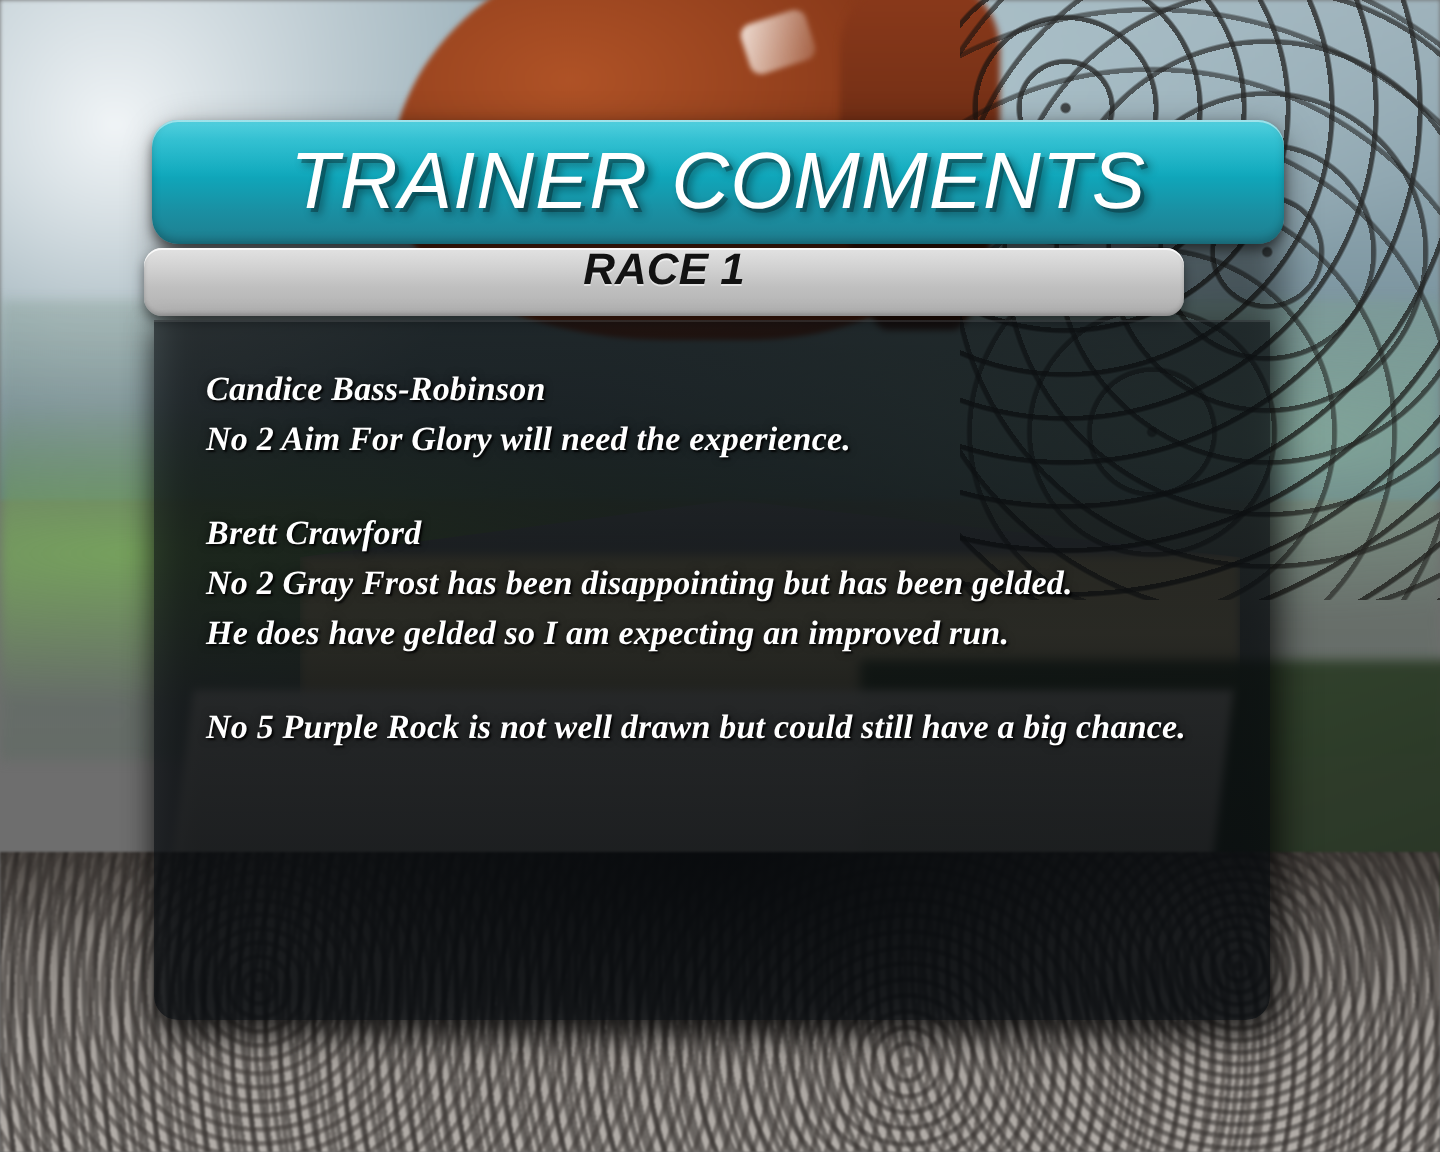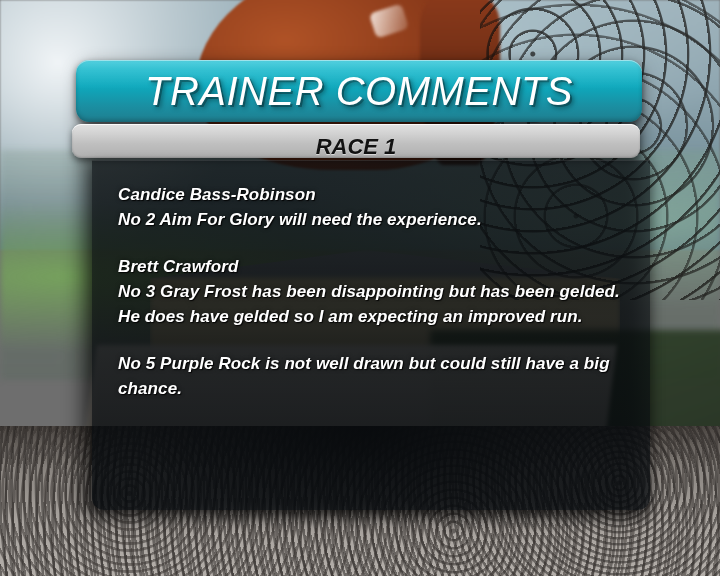--- a/index.html
+++ b/index.html
@@ -196,63 +196,64 @@
       2px 2px 0 rgba(0,0,0,.28),
       3px 3px 5px rgba(0,0,0,.45);
     white-space: nowrap;
   }
 
   
   .race-bar {
     position: relative;
     margin-top: 2px;
     margin-left: -4px;
-    width: 568px;
+    width: 520px;
     height: 34px;
     border-radius: 9px;
     background: linear-gradient(180deg,
         #e2e2e2 0%,
         #d2d2d2 28%,
         #bfbfbf 58%,
         #b0b0b0 100%);
     box-shadow:
       inset 0 1px 0 rgba(255,255,255,.85),
       inset 0 -1px 2px rgba(0,0,0,.18),
       0 3px 6px rgba(0,0,0,.45);
     display: flex;
-    align-items: flex-end;
+    align-items: flex-start;
     justify-content: center;
   }
   .race-text {
     color: #121212;
     font-size: 22px;
     font-weight: bold;
     font-style: italic;
     line-height: 1;
     text-shadow: 0 1px 0 rgba(255,255,255,.55);
     white-space: nowrap;
   }
 
   
   .body-panel {
     position: relative;
     margin-top: 2px;
-    margin-left: 16px;
+    margin-left: 1px;
     width: 558px;
     min-height: 350px;
     border-radius: 0 0 12px 12px;
     background: linear-gradient(180deg,
         rgba(10,14,18,0.62) 0%,
         rgba(8,12,16,0.66) 45%,
         rgba(6,10,14,0.74) 100%);
     box-shadow:
       inset 0 1px 0 rgba(255,255,255,.10),
       0 6px 14px rgba(0,0,0,.55);
     padding: 22px 22px 26px 26px;
     box-sizing: border-box;
+    font-family: Liberation Serif, serif;
   }
 
   .comment-block { margin-bottom: 22px; }
   .comment-block:last-child { margin-bottom: 0; }
 
   .trainer-name,
   .comment-line {
     color: #ffffff;
     font-size: 17px;
     font-weight: bold;
@@ -299,21 +300,21 @@
 
     <div class="body-panel">
 
       <div class="comment-block">
         <div class="trainer-name">Candice Bass-Robinson</div>
         <div class="comment-line">No 2 Aim For Glory will need the experience.</div>
       </div>
 
       <div class="comment-block">
         <div class="trainer-name">Brett Crawford</div>
-        <div class="comment-line">No 3 Gray Frost has been disappointing but has been gelded.</div>
+        <div class="comment-line">No 2 Gray Frost has been disappointing but has been gelded.</div>
         <div class="comment-line">He does have gelded so I am expecting an improved run.</div>
       </div>
 
       <div class="comment-block">
         <div class="comment-line wrap">No 5 Purple Rock is not well drawn but could still have a big chance.</div>
       </div>
 
     </div>
   </div>
 </div>

